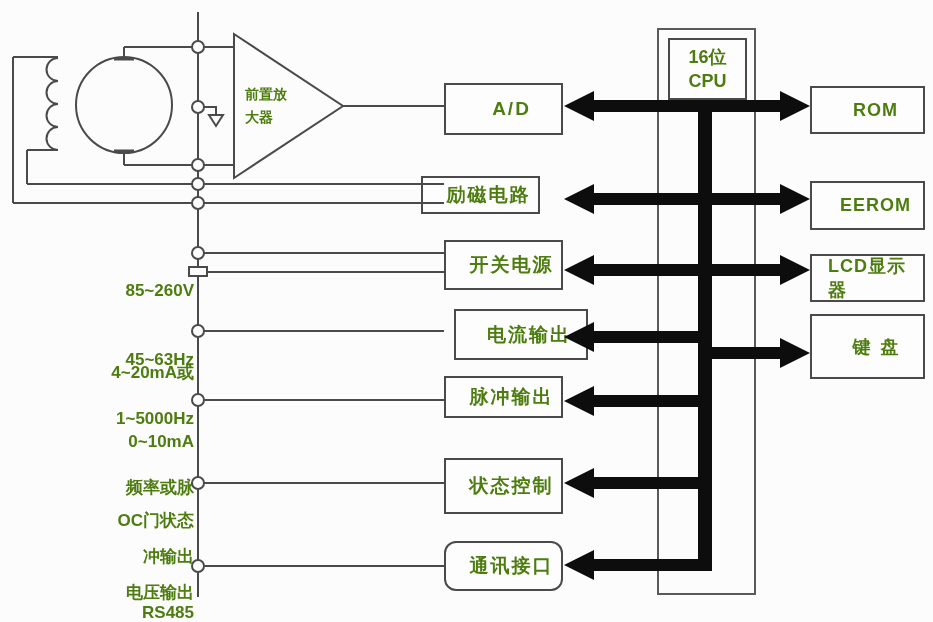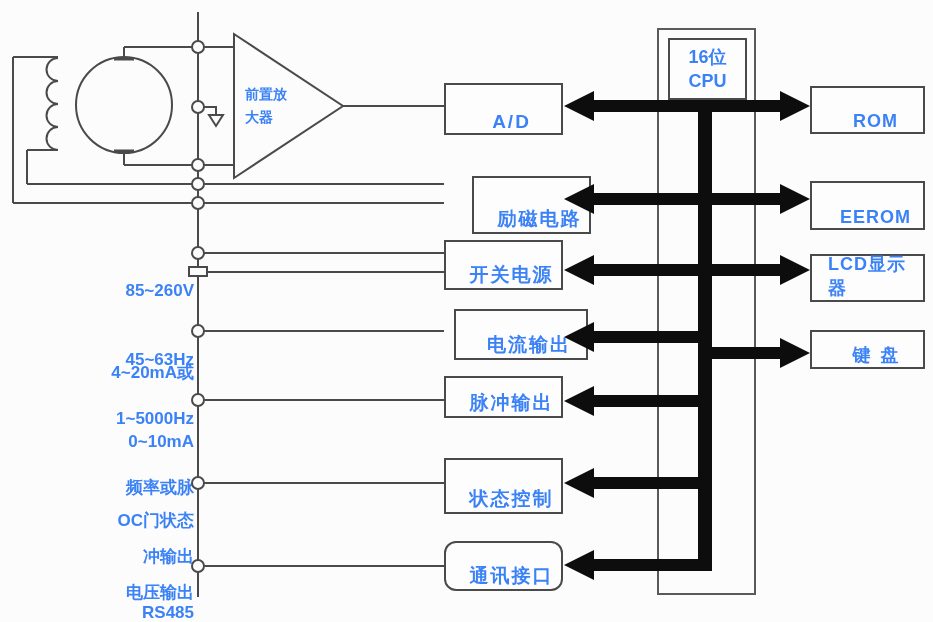--- a/index.html
+++ b/index.html
@@ -1,31 +1,31 @@
 <!DOCTYPE html>
 <html><head>
 <meta charset="utf-8">
 <style>
   * { margin:0; padding:0; box-sizing:border-box; }
   html,body { background:#ffffff; }
   #stage {
     position:relative; width:933px; height:622px;
     background:#fcfcfc; overflow:hidden;
     font-family:"Liberation Sans","DejaVu Sans",sans-serif;
-    color:#3b82f6;
+    color:#4d7c0f;
   }
   #wiring { position:absolute; left:0; top:0; z-index:3; pointer-events:none; }
   .thin  { stroke:#4a4a4a; stroke-width:2; fill:none; }
   .node  { stroke:#4a4a4a; stroke-width:2; fill:#fcfcfc; }
   .fat   { fill:#0d0d0d; }
 
   .box {
     position:absolute; z-index:2;
     border:2px solid #4a4a4a; background:#fdfdfd;
-    display:flex; align-items:flex-end; justify-content:center;
+    display:flex; align-items:center; justify-content:center;
     font-weight:bold; font-size:19px; letter-spacing:2px;padding-left:16px;
   }
   .rbox { font-size:18px; letter-spacing:1px; }
   .busrect {
     position:absolute; z-index:1;
     border:2px solid #5a5a5a; background:transparent;
   }
   .cpubox {
     position:absolute; z-index:2;
     border:2px solid #4a4a4a; background:#fdfdfd;
@@ -51,21 +51,21 @@
   <div class="busrect" style="left:657px; top:28px; width:99px; height:567px;"></div>
 
   <div class="cpubox" style="left:668px; top:38px; width:79px; height:62px;">
     <span>16位</span>
     <span>CPU</span>
   </div>
 
   <div class="box" style="left:444px; top:83px;  width:119px; height:52px;">
     <span>A/D</span>
     </div>
-  <div class="box" style="left:472px; top:176px; width:119px; height:58px;">
+  <div class="box" style="left:421px; top:176px; width:119px; height:38px;">
     <span>励磁电路</span>
     </div>
   <div class="box" style="left:444px; top:240px; width:119px; height:50px;">
     <span>开关电源</span>
     </div>
   <div class="box" style="left:454px; top:309px; width:134px; height:51px;">
     <span>电流输出</span>
     </div>
   <div class="box" style="left:444px; top:376px; width:119px; height:42px;">
     <span>脉冲输出</span>
@@ -79,21 +79,21 @@
 
   <div class="box rbox" style="left:810px; top:181px; width:115px; height:49px;">
     <span>EEROM</span>
     </div>
   <div class="box rbox" style="left:810px; top:86px;  width:115px; height:48px;">
     <span>ROM</span>
     </div>
   <div class="box rbox" style="left:810px; top:254px; width:115px; height:48px;">
     <span>LCD显示器</span>
     </div>
-  <div class="box rbox" style="left:810px; top:330px; width:115px; height:39px;">
+  <div class="box rbox" style="left:810px; top:314px; width:115px; height:65px;">
     <span class="keycap">键  盘</span>
     </div>
 
   <div class="preamp-label">
     <div>前置放</div>
     <div>大器</div>
   </div>
 
   <div class="leftlabel" style="top:233px;">
     <div>85~260V</div>

